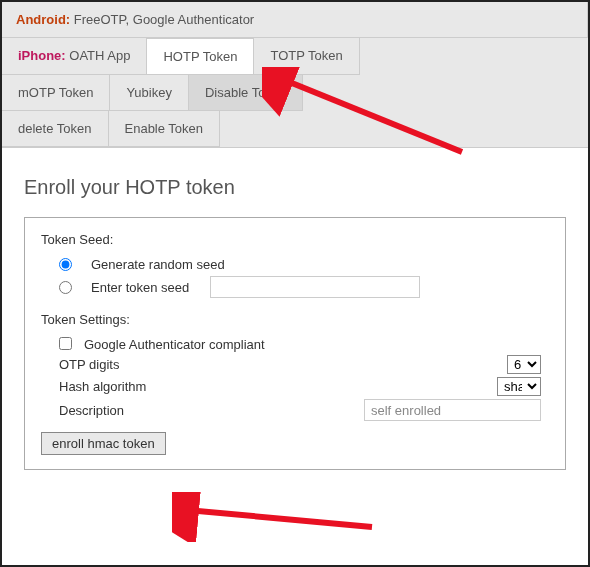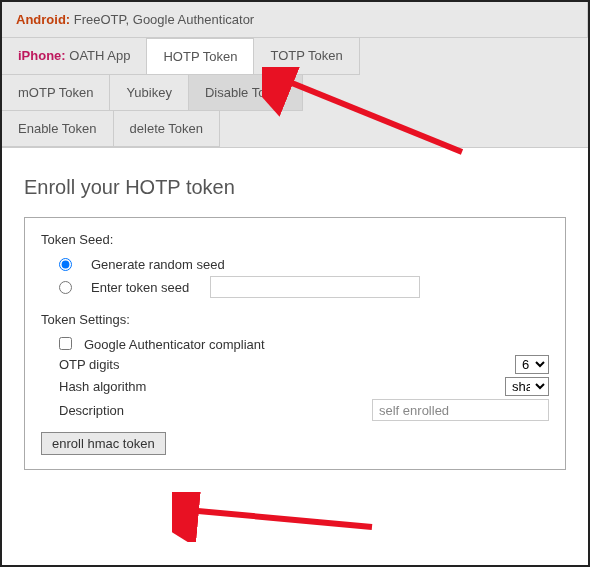--- a/index.html
+++ b/index.html
@@ -54,21 +54,21 @@
       padding: 28px 22px 18px 22px;
     }
     h2.section-title {
       font-weight: normal;
       font-size: 20px;
       color: #555;
       margin-bottom: 18px;
     }
     .form-box {
       border: 1px solid #aaa;
-      padding: 14px 16px 14px 16px;
+      padding: 14px 24px 14px 16px;
     }
     .form-label {
       font-weight: normal;
       color: #333;
       margin-bottom: 10px;
       display: block;
     }
     .radio-row {
       display: flex;
       align-items: center;
@@ -158,24 +158,24 @@
     </div>
     <div class="tab">
       <span>Yubikey</span>
     </div>
     <div class="tab darker">
       <span>Disable Token</span>
     </div>
   </div>
   <div class="tab-row">
     <div class="tab">
+      <span>delete Token</span>
+    </div>
+    <div class="tab">
       <span>Enable Token</span>
-    </div>
-    <div class="tab">
-      <span>delete Token</span>
     </div>
   </div>
 </div>
 
 <div class="content">
   <h2 class="section-title">Enroll your HOTP token</h2>
 
   <div class="form-box">
     <span class="form-label">Token Seed:</span>
     <div class="radio-row">

